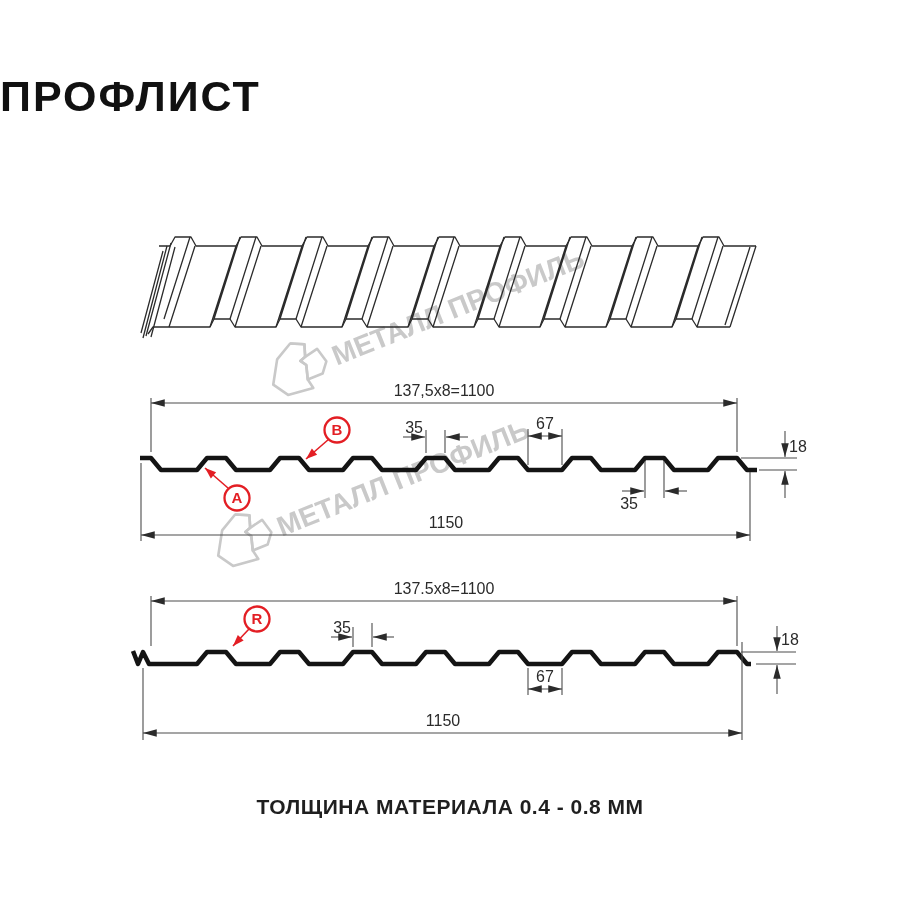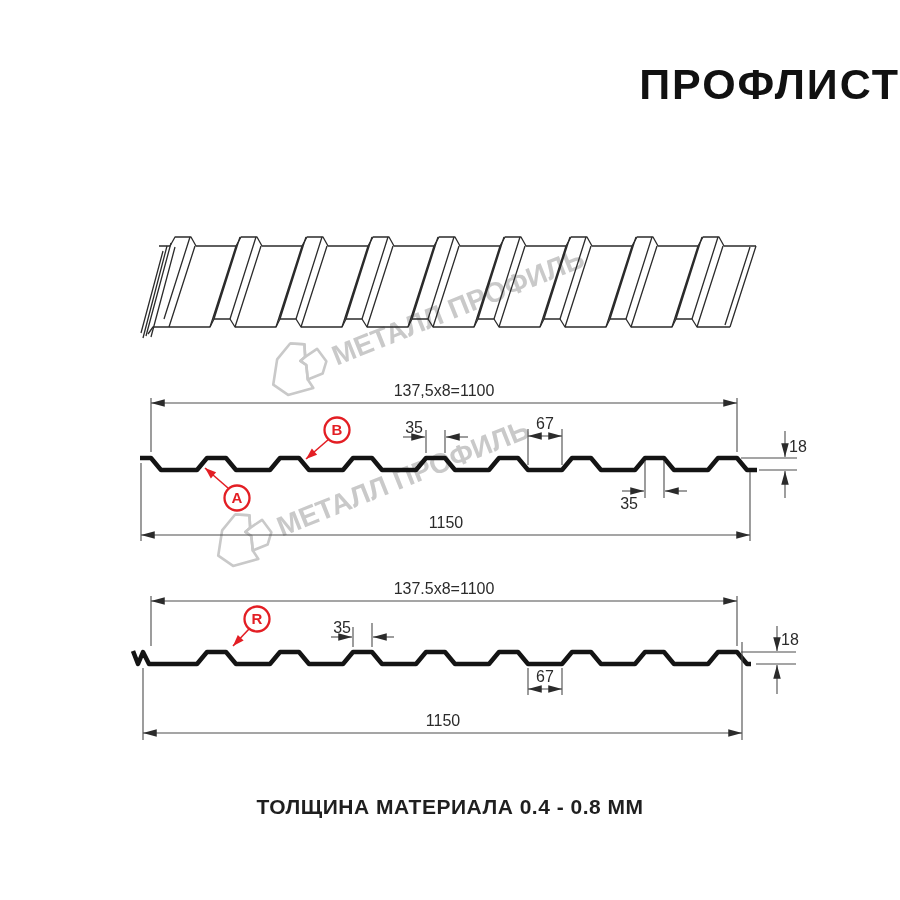--- a/index.html
+++ b/index.html
@@ -1,18 +1,18 @@
 <!DOCTYPE html>
 <html><head>
 <meta charset="utf-8">
 <style>
   html,body{margin:0;padding:0;background:#ffffff;}
   .page{position:relative;width:900px;height:900px;background:#fff;overflow:hidden;
         font-family:"Liberation Sans", sans-serif;}
-  .title{position:absolute;left:0;top:60px;width:900px;text-align:right;
+  .title{position:absolute;left:0;top:72px;width:900px;text-align:left;
          font-size:43px;font-weight:800;letter-spacing:2px;color:#111;}
   .subtitle{position:absolute;left:0;top:130px;width:900px;text-align:center;
             font-size:22px;font-weight:500;letter-spacing:1px;color:#1a1a1a;}
   .footer{position:absolute;left:0;top:795px;width:900px;text-align:center;
           font-size:21px;font-weight:600;letter-spacing:.5px;color:#1f1f1f;}
   svg.canvas{position:absolute;left:0;top:0;}
   .thin{stroke:#4d4d4d;stroke-width:1.1;fill:none;}
   .sheet{stroke:#2b2b2b;stroke-width:1.3;fill:none;stroke-linejoin:round;}
   .profile{stroke:#141414;stroke-width:4.5;fill:none;stroke-linejoin:round;}
   .dimtxt{font-family:"Liberation Sans", sans-serif;font-size:16px;fill:#2b2b2b;}

